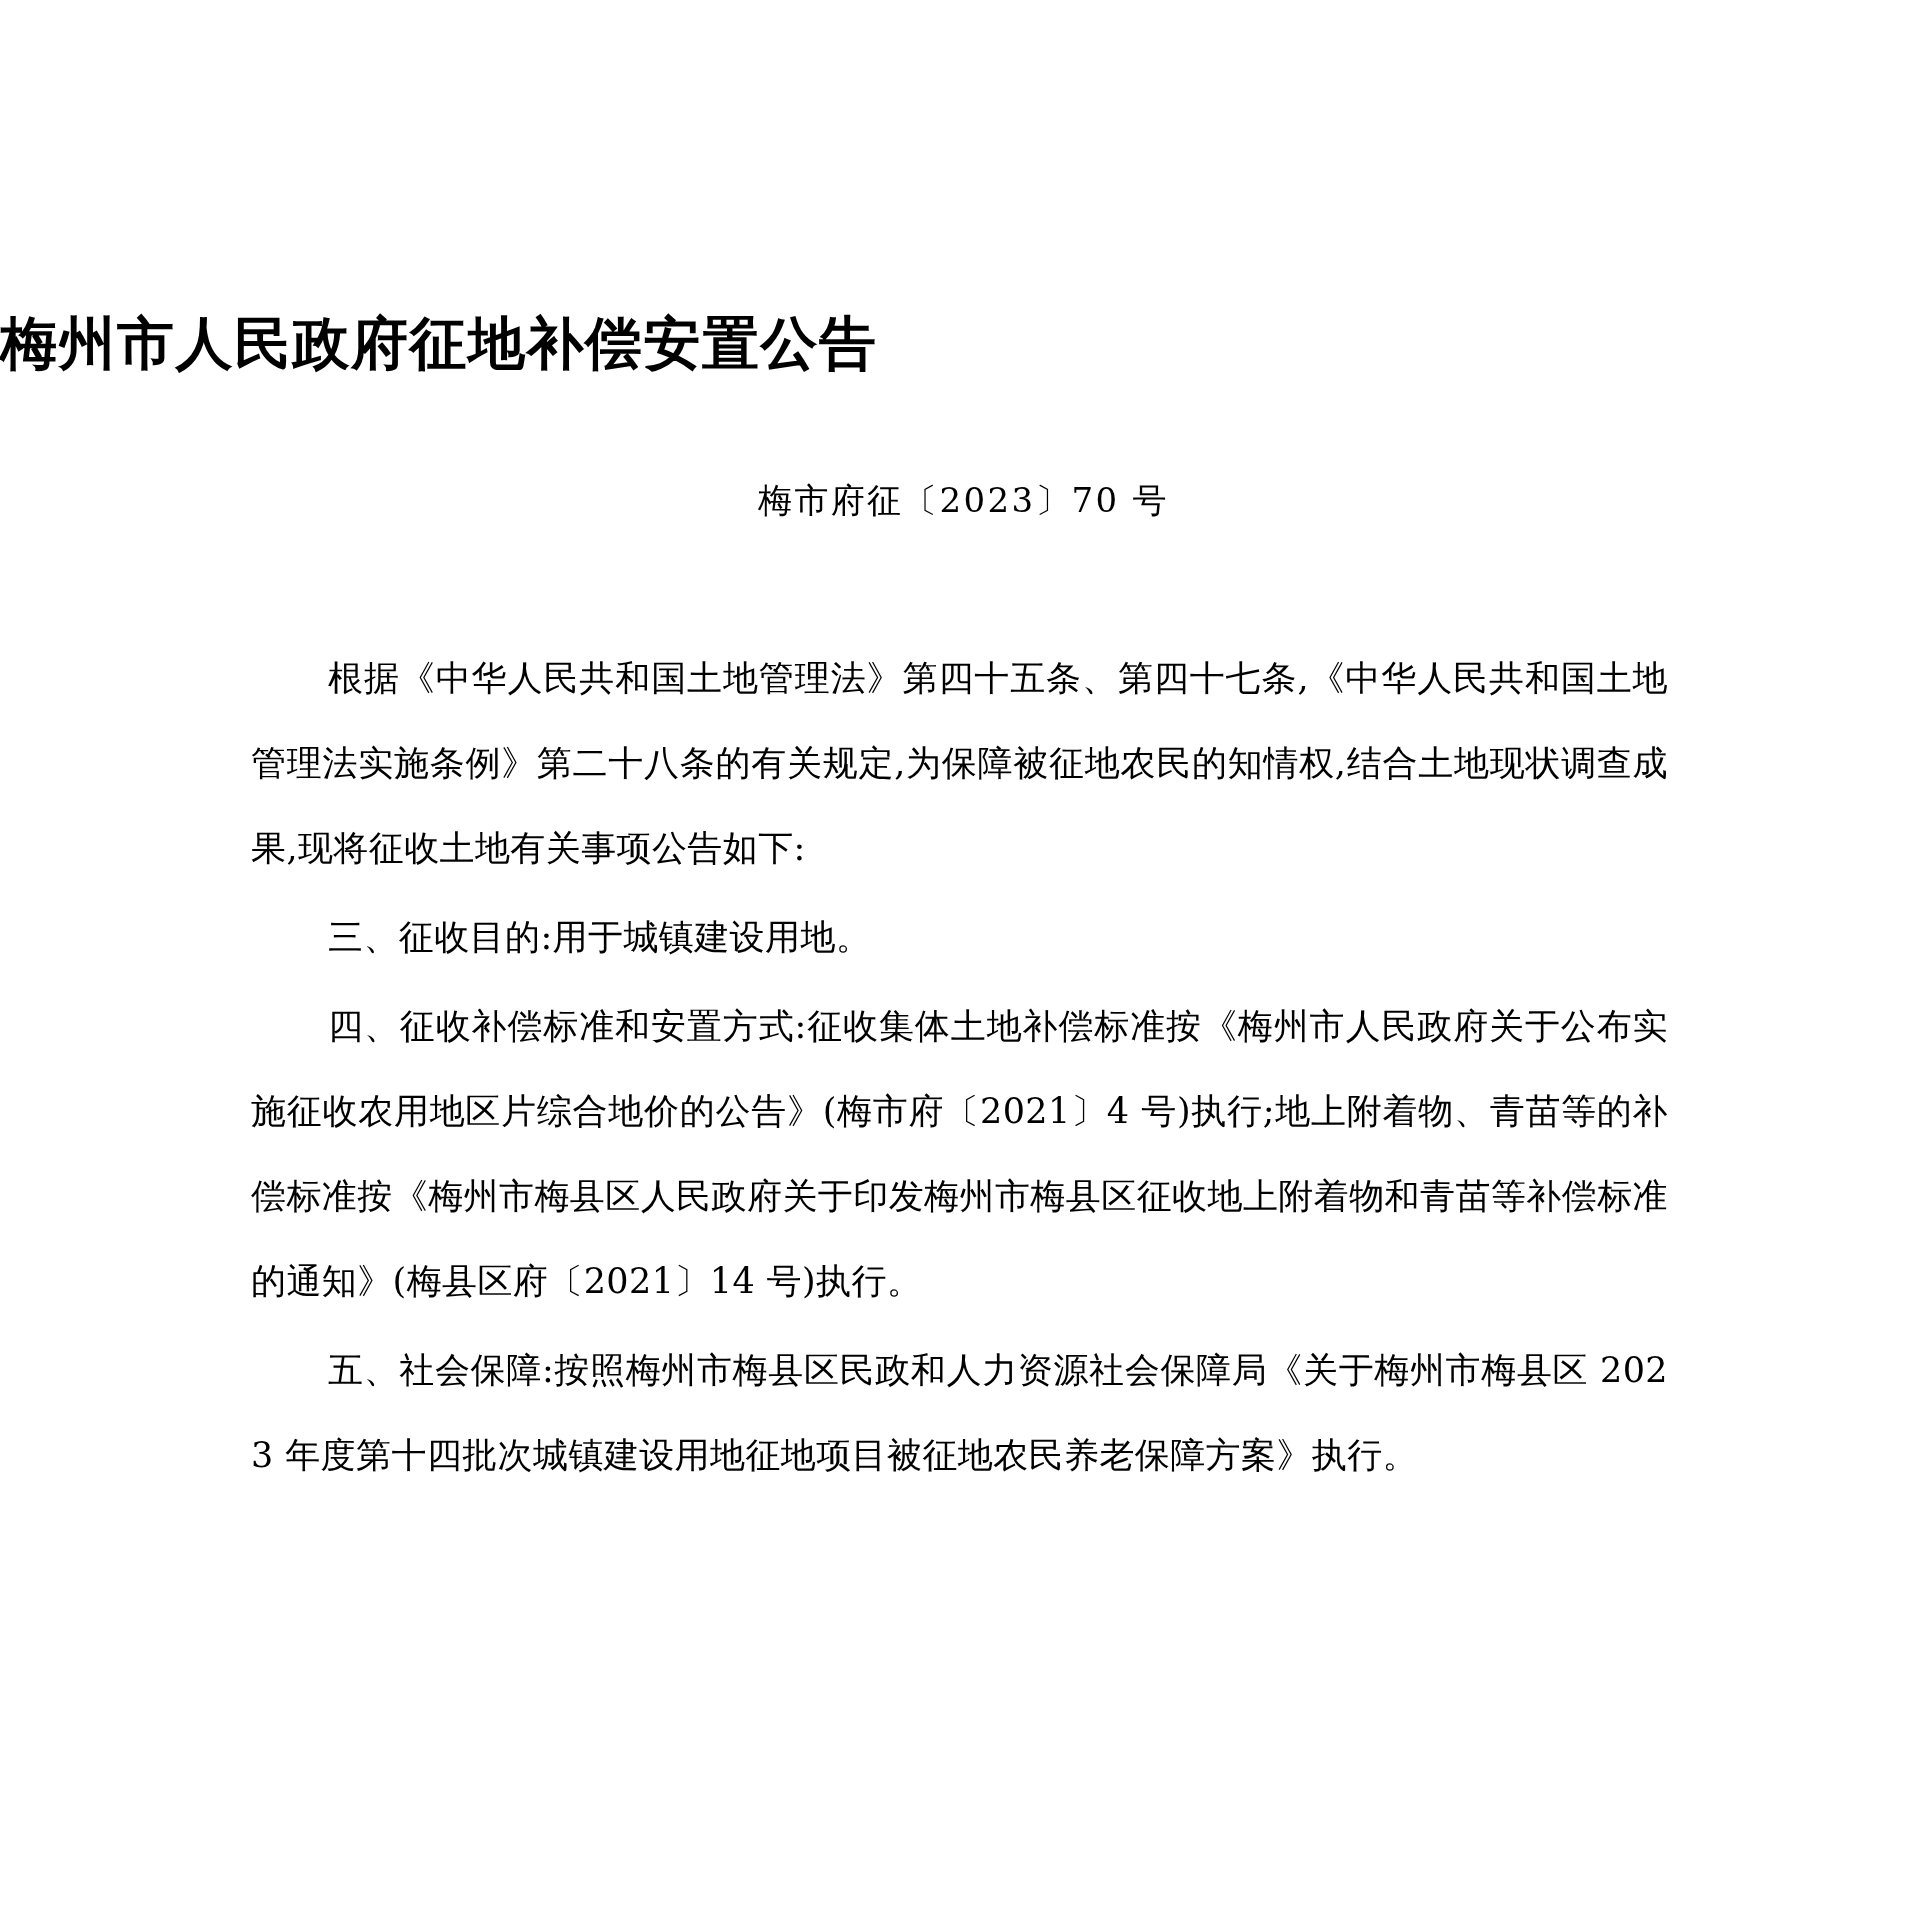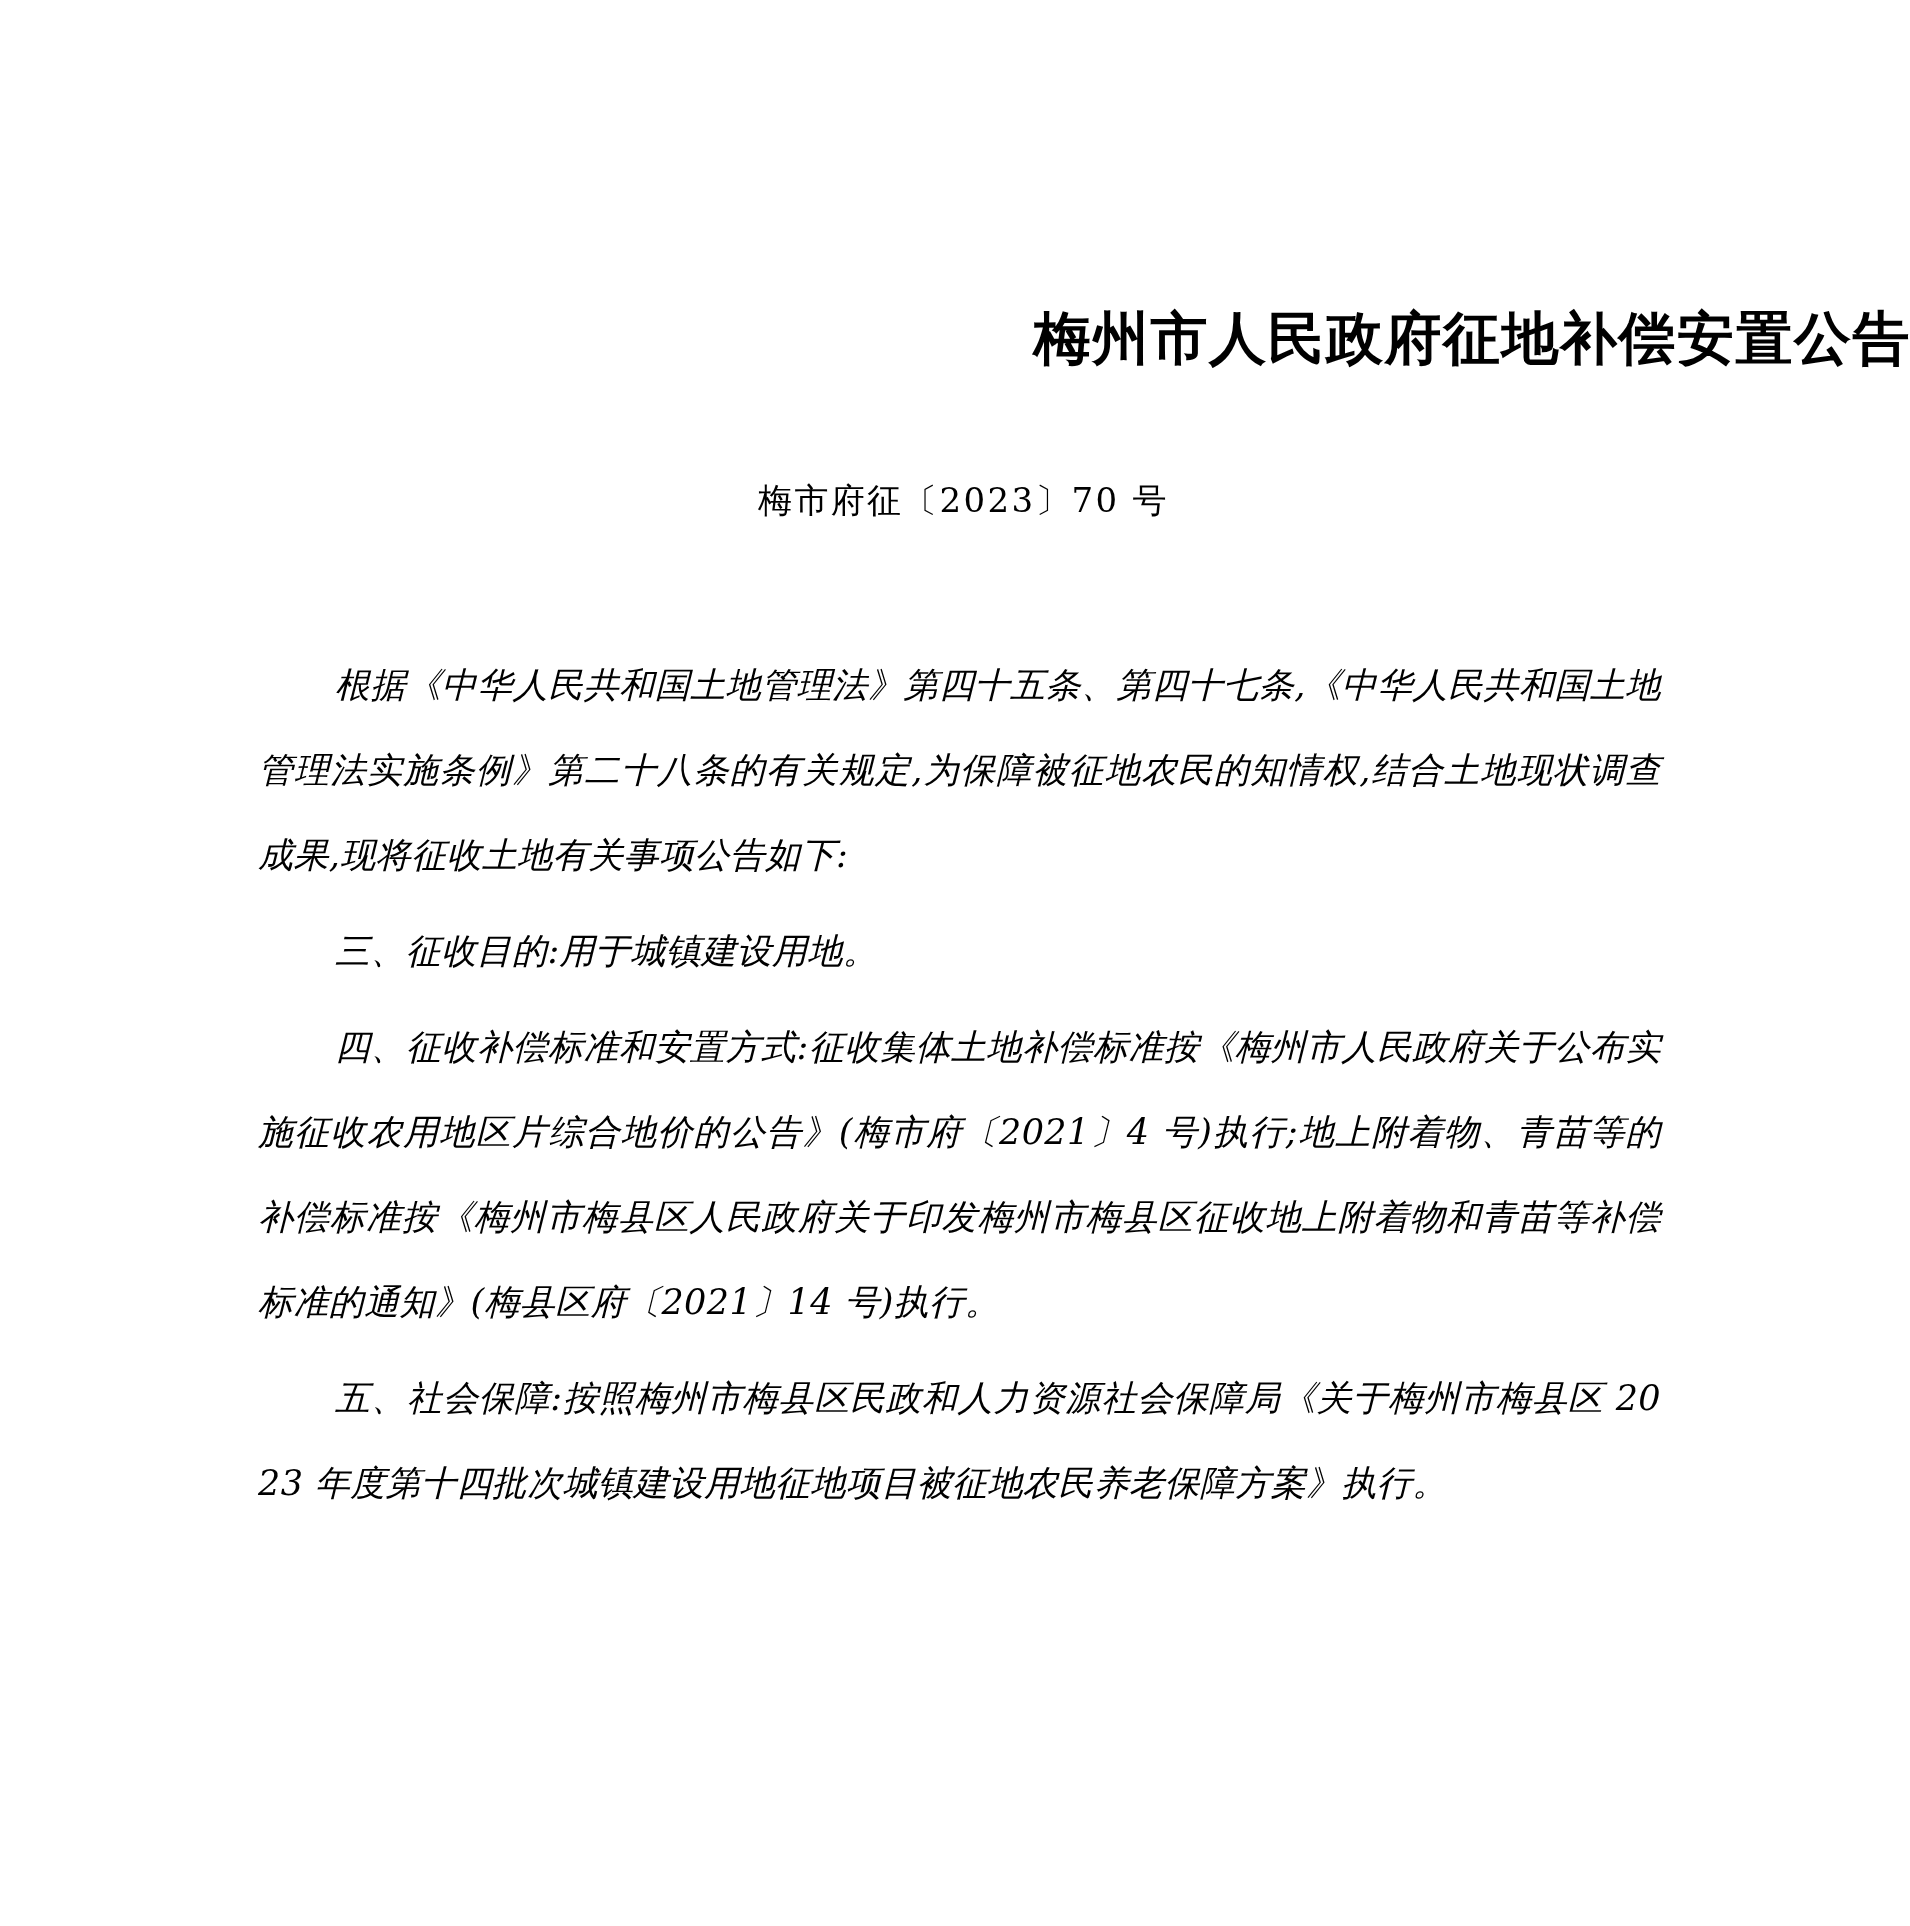--- a/index.html
+++ b/index.html
@@ -16,22 +16,22 @@
     height: 2702px;
     background: #ffffff;
     box-sizing: border-box;
     overflow: hidden;
   }
   .doc-title {
     position: absolute;
     left: 0;
     right: 0;
     top: 270px;
-    text-align: right;
-    font-family: Liberation Mono, monospace;
+    text-align: left;
+    font-family: Liberation Serif, serif;
     font-weight: 700;
     font-size: 57px;
     line-height: 1.25;
     letter-spacing: 1.5px;
     color: #000000;
     white-space: nowrap;
   }
   .doc-number {
     position: absolute;
     left: 0;
@@ -51,23 +51,22 @@
     width: 1425px;
   }
   .para {
     font-size: 35px;
     line-height: 85px;
     color: #000000;
     text-align: justify;
     text-justify: inter-character;
     text-indent: 77px;
     letter-spacing: 0.4px;
-    margin: 11px;
+    margin: 4px;
     word-break: break-all;
-    font-style: italic;
   }
   .para.last-line-left {
     text-align-last: left;
   }
 </style>
 </head>
 <body>
 
 <div class="page">
 

